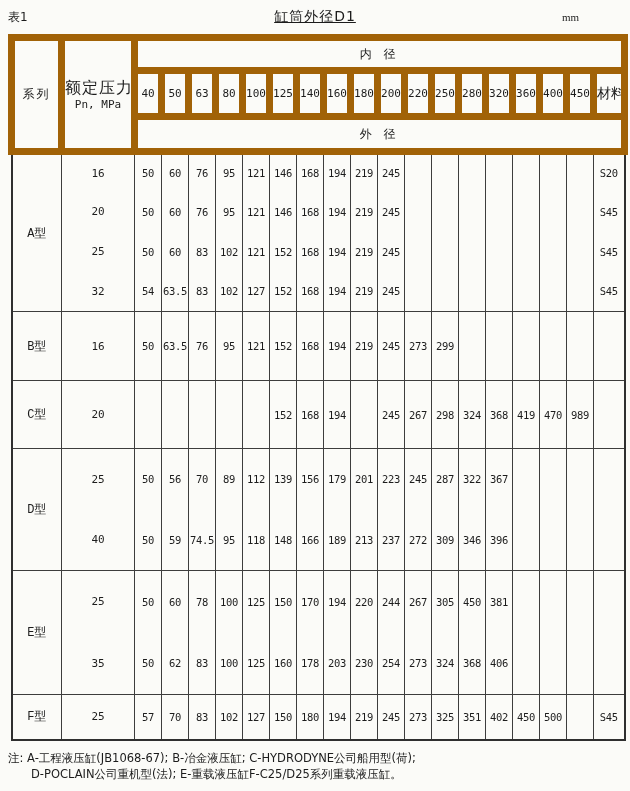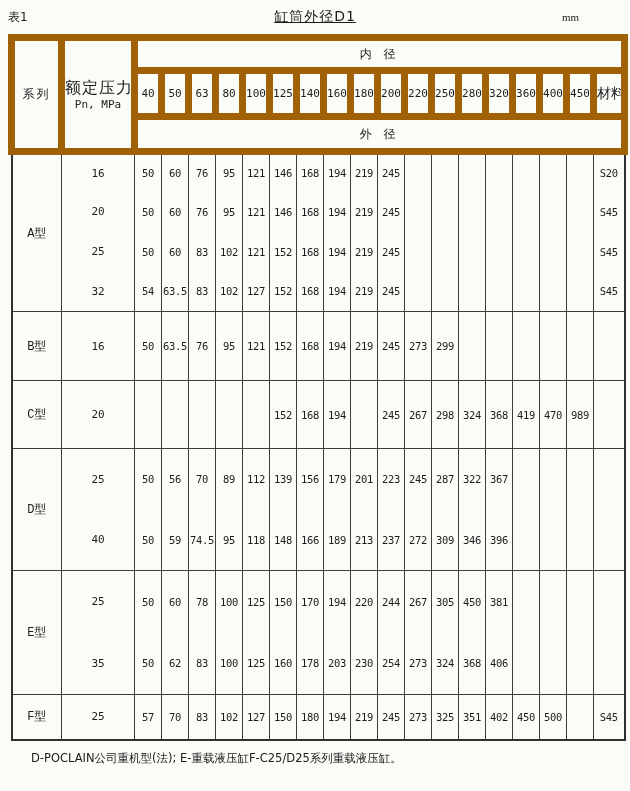--- a/index.html
+++ b/index.html
@@ -348,16 +348,17 @@
           <td class="val">402</td>
           <td class="val">450</td>
           <td class="val">500</td>
           <td class="val"></td>
           <td class="val mat">S45</td>
         </tr>
       </tbody>
   </table>
 
   <div class="footnote">
+    <div>注: A-工程液压缸(JB1068-67); B-冶金液压缸; C-HYDRODYNE公司船用型(荷);</div>
     <div class="indent">D-POCLAIN公司重机型(法); E-重载液压缸F-C25/D25系列重载液压缸。</div>
   </div>
 
 </div>
 
 </body></html>

